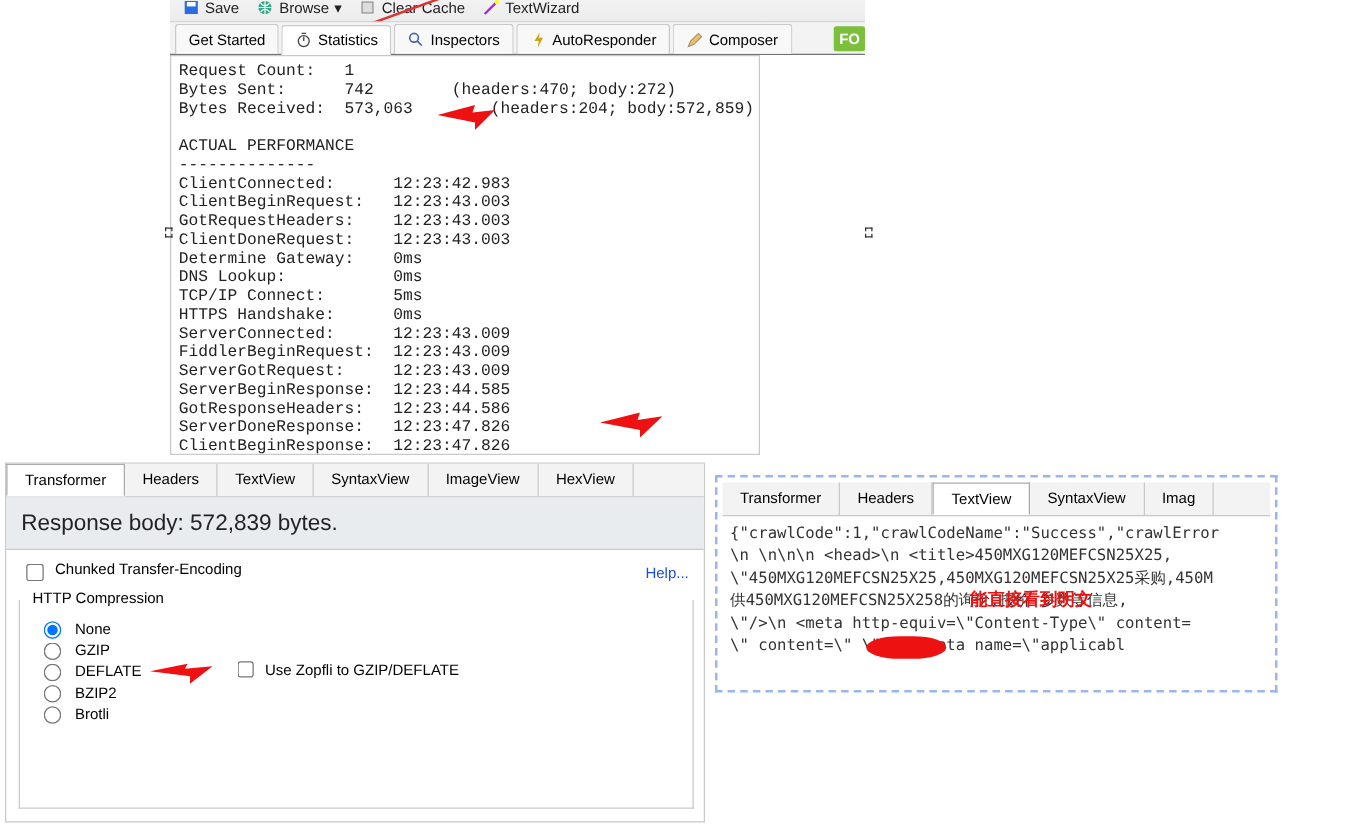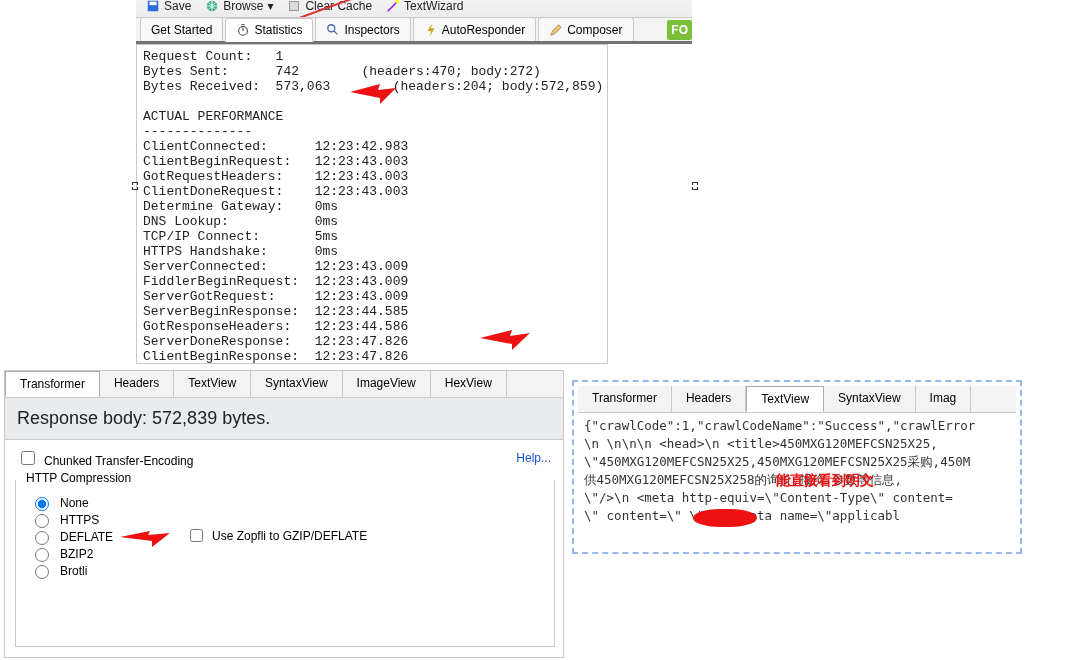--- a/index.html
+++ b/index.html
@@ -27,21 +27,21 @@
   }
   .tb-btn { display: inline-flex; align-items: center; gap: 4px; padding: 1px 4px; color:#222;}
   .tb-icon { width:14px; height:14px; display:inline-block;}
   .crossed { position:relative;}
   .crossed::after{content:"";position:absolute;left:-2px;right:-2px;top:50%;height:2px;background:#d33;transform:rotate(-20deg);}
   
   .top-tabs {
     position: absolute;
     left: 136px; top: 18px; width: 556px; height: 26px;
     display: flex; align-items: flex-end;
-    border-bottom: 3px solid #737373;
+    border-bottom: 1px solid #737373;
     background: #f3f3f3;
     padding-left: 4px; gap:2px;
   }
   .ttab {
     display:inline-flex; align-items:center; gap:4px;
     padding: 4px 10px; height: 24px;
     border:1px solid #c9c9c9; border-bottom:none;
     background:#f8f8f8;
     border-radius: 3px 3px 0 0;
     font-size:12px;
@@ -63,21 +63,21 @@
     position:absolute;
     left:4px; top:370px; width:560px; height:288px;
     border:1px solid #c9c9c9;
     display:flex; flex-direction:column;
   }
   .bl-tabs { display:flex; background:#f3f3f3; border-bottom:1px solid #c9c9c9;}
   .bl-tab { padding:5px 14px; border-right:1px solid #c9c9c9; font-size:12px;}
   .bl-tab.active { background:#fff; border:1px solid #aaa; border-bottom:1px solid #fff; position:relative; top:0px;}
   .resp-bar { background:#e8ecef; border-bottom:1px solid #c9c9c9; padding:10px 12px; font-size:18px; color:#222;}
   .chk-row { padding:8px 12px; display:flex; justify-content:space-between; align-items:center;}
-  .chk { display:inline-flex; align-items:flex-end; gap:6px;}
+  .chk { display:inline-flex; align-items:flex-start; gap:6px;}
   .chk input { width:14px; height:14px;}
   .help-link{ color:#1a4fd8;}
   .group-box { margin:4px 8px 10px 10px; border:1px solid #c9c9c9; border-top:none; position:relative; padding:10px 14px 14px 14px; flex:1;}
   .group-title { position:absolute; top:-9px; left:6px; background:#fff; padding:0 4px; font-size:12px;}
   .radio-col { display:flex; flex-direction:column; gap:0; margin-top:4px;}
   .radio-row { display:inline-flex; align-items:center; gap:8px;}
   .radio-row input[type=radio]{ width:14px; height:14px;}
   .zopfli-chk { position:absolute; left:170px; top:46px; display:inline-flex; align-items:center; gap:6px;}
   
   .br-panel {
@@ -244,21 +244,21 @@
   </div>
   <div class="group-box">
     <span class="group-title">HTTP Compression</span>
     <div class="radio-col">
       <label class="radio-row">
           <input type="radio" name="comp" checked="" style="">
           <span>None</span>
         </label>
       <label class="radio-row">
           <input type="radio" name="comp" style="">
-          <span>HTTPS</span>
+          <span>GZIP</span>
         </label>
       <label class="radio-row">
           <input type="radio" name="comp" style="">
           <span>DEFLATE</span>
         </label>
       <label class="radio-row">
           <input type="radio" name="comp" style="">
           <span>BZIP2</span>
         </label>
       <label class="radio-row">

